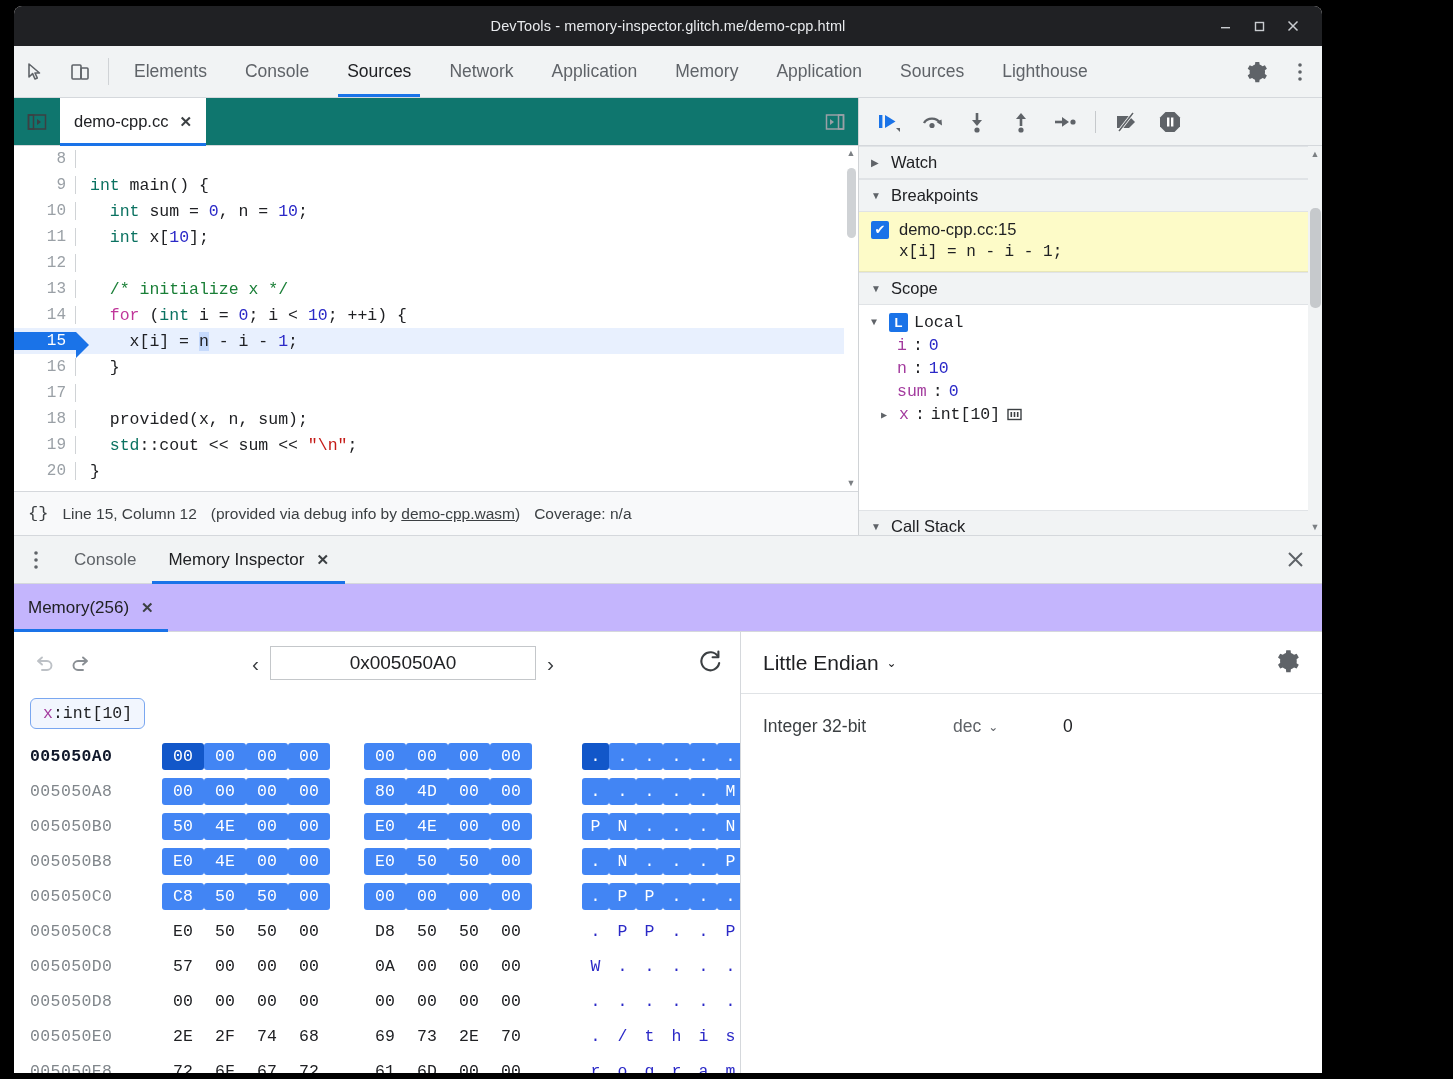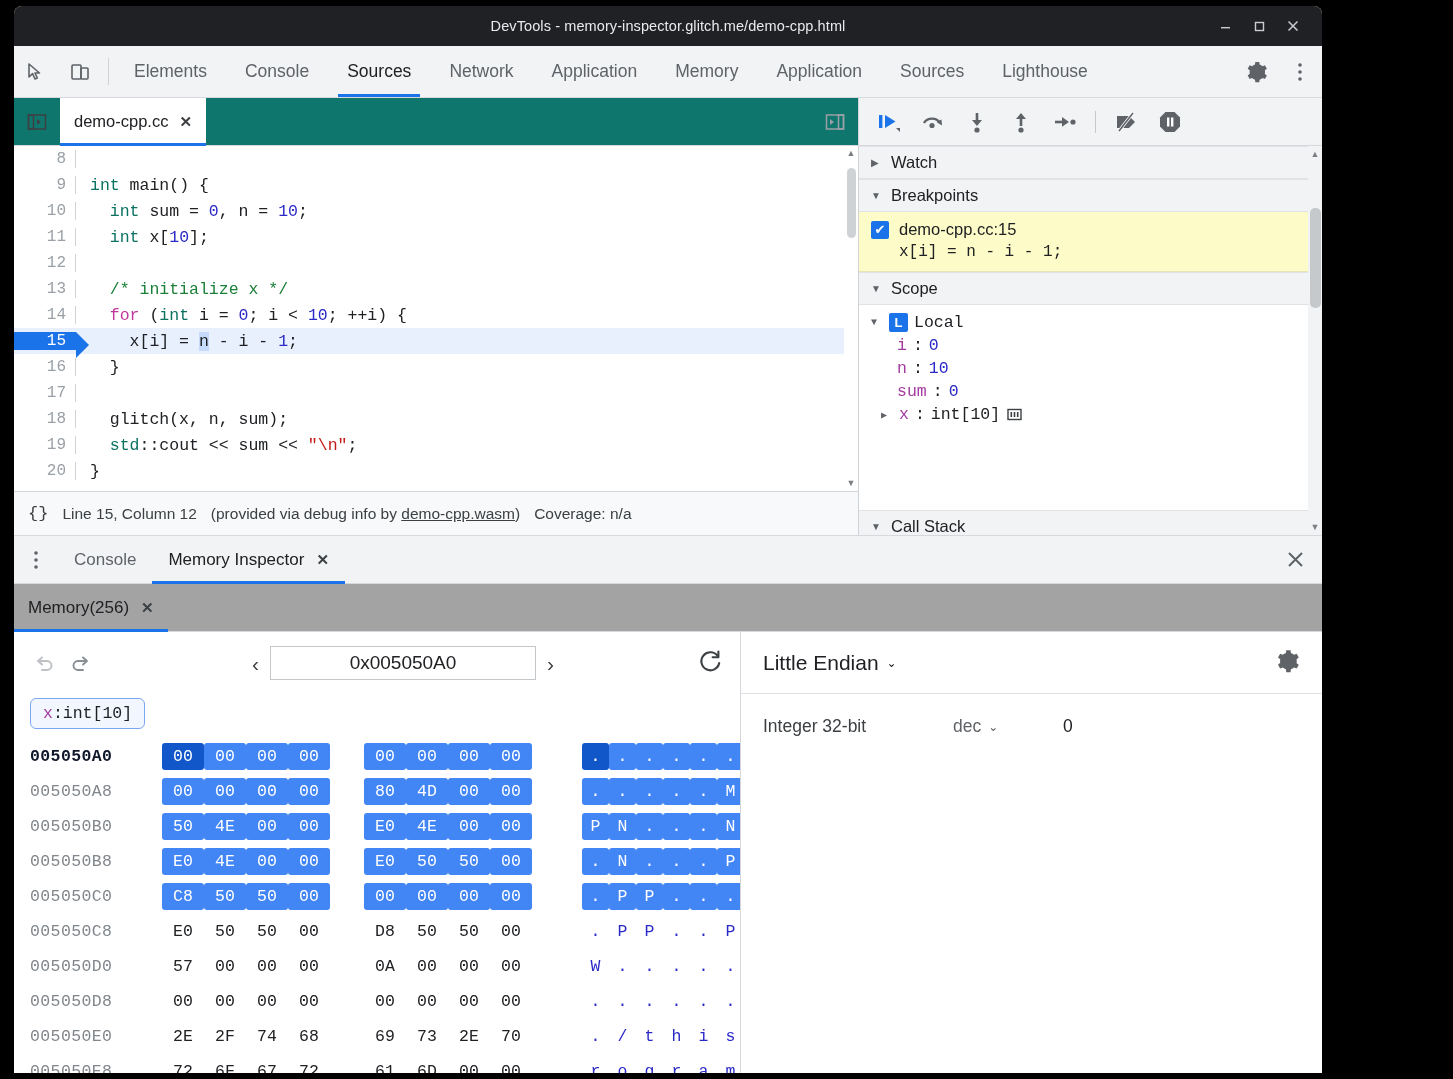--- a/index.html
+++ b/index.html
@@ -155,21 +155,21 @@
   }
   .kebab { width:44px; display:flex; align-items:center; justify-content:center; color:#5f6368;}
   .dtab {
     display:flex; align-items:center; gap:12px; padding: 0 16px;
     font-size:17px; color:#5f6368; position:relative;
   }
   .dtab.active { color:#202124; }
   .dtab.active::after { content:""; position:absolute; left:0; right:0; bottom:-1px; height:3px; background:#1a73e8;}
   .drawer-close { margin-left:auto; width:54px; display:flex; align-items:center; justify-content:center; color:#5f6368;}
   .mem-tabs {
-    flex: 0 0 48px; background:#a3a3a3; border-bottom:1px solid #d5d8dc;
+    flex: 0 0 48px; background:#c4b5fd; border-bottom:1px solid #d5d8dc;
     display:flex; align-items:stretch;
   }
   .mtab { display:flex; align-items:center; gap:12px; padding:0 14px; font-size:17px; color:#202124; position:relative;}
   .mtab.active::after { content:""; position:absolute; left:0; right:0; bottom:-1px; height:3px; background:#1a73e8;}
   .mem-body { flex:1; display:flex; }
   .mem-left { width: 727px; border-right:1px solid #d5d8dc; display:flex; flex-direction:column; }
   .mem-toolbar { flex:0 0 62px; display:flex; align-items:center; padding: 0 16px; gap: 6px;}
   .mt-icon { width:30px; height:30px; display:flex; align-items:center; justify-content:center; color:#bdc1c6;}
   .mt-icon.on { color:#5f6368; }
   .addr-group { display:flex; align-items:center; gap:6px; margin-left:146px; }
@@ -360,21 +360,21 @@
             <div class="code-row">
               <div class="gut">16<span class="gut-bar"></span></div>
               <div class="srcline"><span>  }</span></div>
             </div>
             <div class="code-row">
               <div class="gut">17<span class="gut-bar"></span></div>
               <div class="srcline"></div>
             </div>
             <div class="code-row">
               <div class="gut">18<span class="gut-bar"></span></div>
-              <div class="srcline"><span>  glitch(x, n, sum);</span></div>
+              <div class="srcline"><span>  provided(x, n, sum);</span></div>
             </div>
             <div class="code-row">
               <div class="gut">19<span class="gut-bar"></span></div>
               <div class="srcline"><span>  </span><span class="k-type">std</span><span>::cout &lt;&lt; sum &lt;&lt; </span><span class="k-str">"\n"</span><span>;</span></div>
             </div>
             <div class="code-row">
               <div class="gut">20<span class="gut-bar"></span></div>
               <div class="srcline"><span>}</span></div>
             </div>
           </div>

